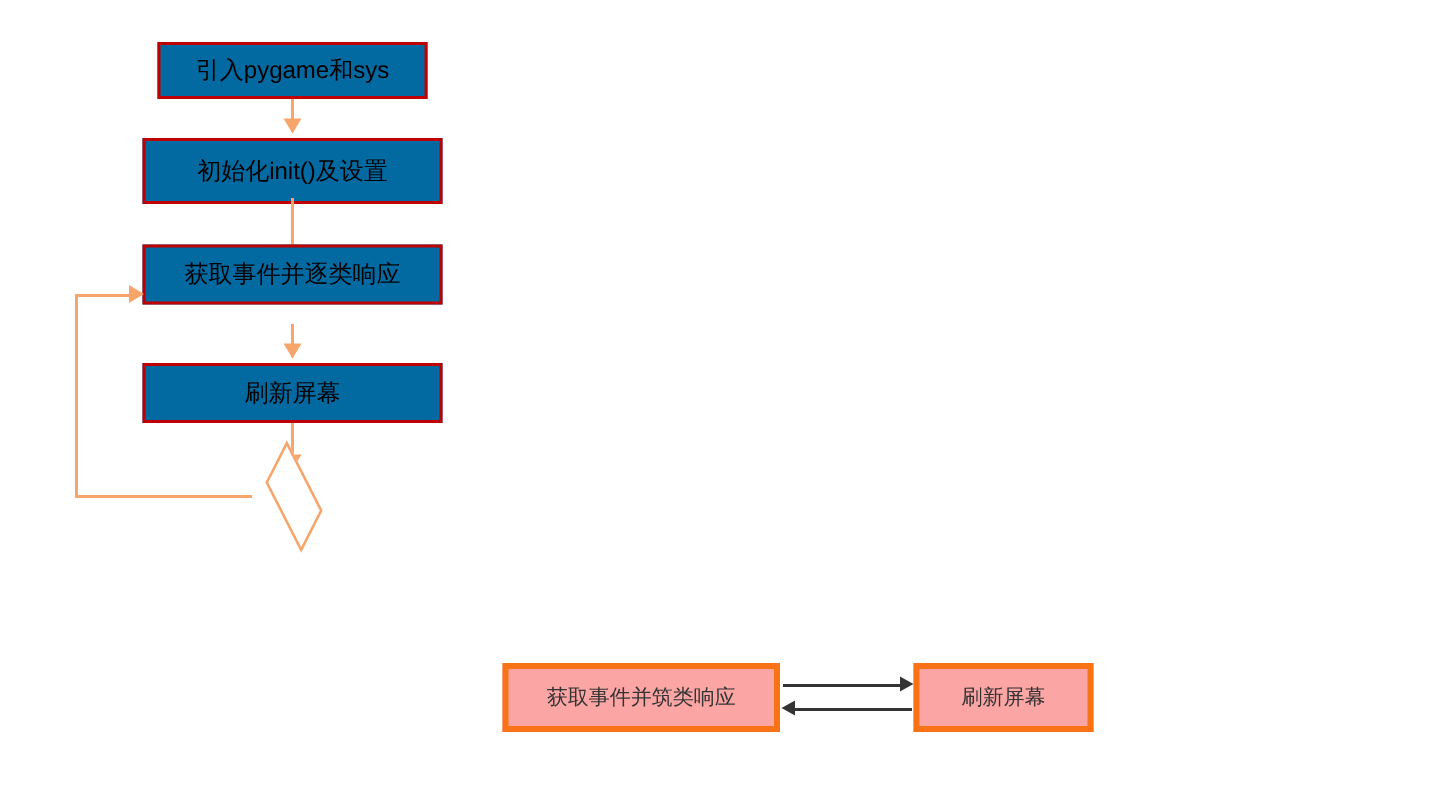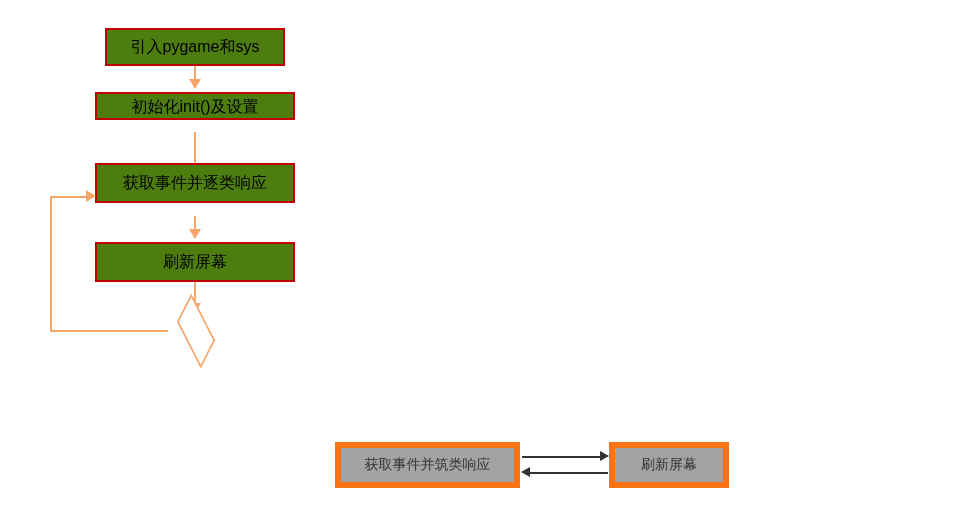--- a/index.html
+++ b/index.html
@@ -6,21 +6,21 @@
   body {
     width: 969px;
     height: 527px;
     background: #ffffff;
     position: relative;
     font-family: "Microsoft YaHei", Arial, sans-serif;
   }
   .flow-box {
     position: absolute;
     border: 2px solid #c00000;
-    background: #4d7c0f;
+    background: #0369a1;
     display: flex;
     align-items: center;
     justify-content: center;
     font-size: 16px;
     color: #000;
   }
   .arrow-v {
     position: absolute;
     width: 2px;
     background: #f7a56b;
@@ -56,22 +56,22 @@
     position: absolute;
     width: 50px;
     height: 30px;
     border: 2px solid #f7a56b;
     background: #fff;
     transform: rotate(45deg) skew(18deg, 18deg);
   }
 
   .bottom-box {
     position: absolute;
-    border: 6px solid #f97316;
-    background: #a3a3a3;
+    border: 4px solid #f97316;
+    background: #fca5a5;
     display: flex;
     align-items: center;
     justify-content: center;
     font-size: 14px;
     color: #333;
   }
   .bi-line {
     position: absolute;
     height: 2px;
     background: #333;
@@ -93,21 +93,21 @@
 </style>
 </head>
 <body>
 
 <div class="flow-box" style="left:105px; top:28px; width:180px; height:38px;">
   <span>引入pygame和sys</span>
 </div>
 
 <div class="arrow-v" style="left:194px; top:66px; height:22px;"></div>
 
-<div class="flow-box" style="left:95px; top:92px; width:200px; height:28px;align-items:flex-end;">
+<div class="flow-box" style="left:95px; top:92px; width:200px; height:44px;">
   <span>初始化init()及设置</span>
 </div>
 
 <div class="arrow-v" style="left:194px; top:132px; height:40px;"></div>
 
 <div class="flow-box" style="left:95px; top:163px; width:200px; height:40px;">
   <span>获取事件并逐类响应</span>
 </div>
 
 <div class="arrow-v" style="left:194px; top:216px; height:22px;"></div>

